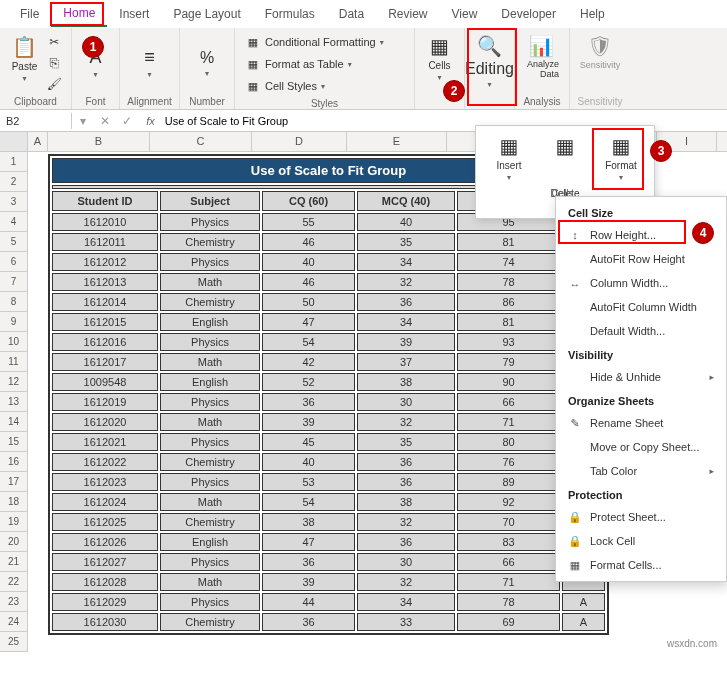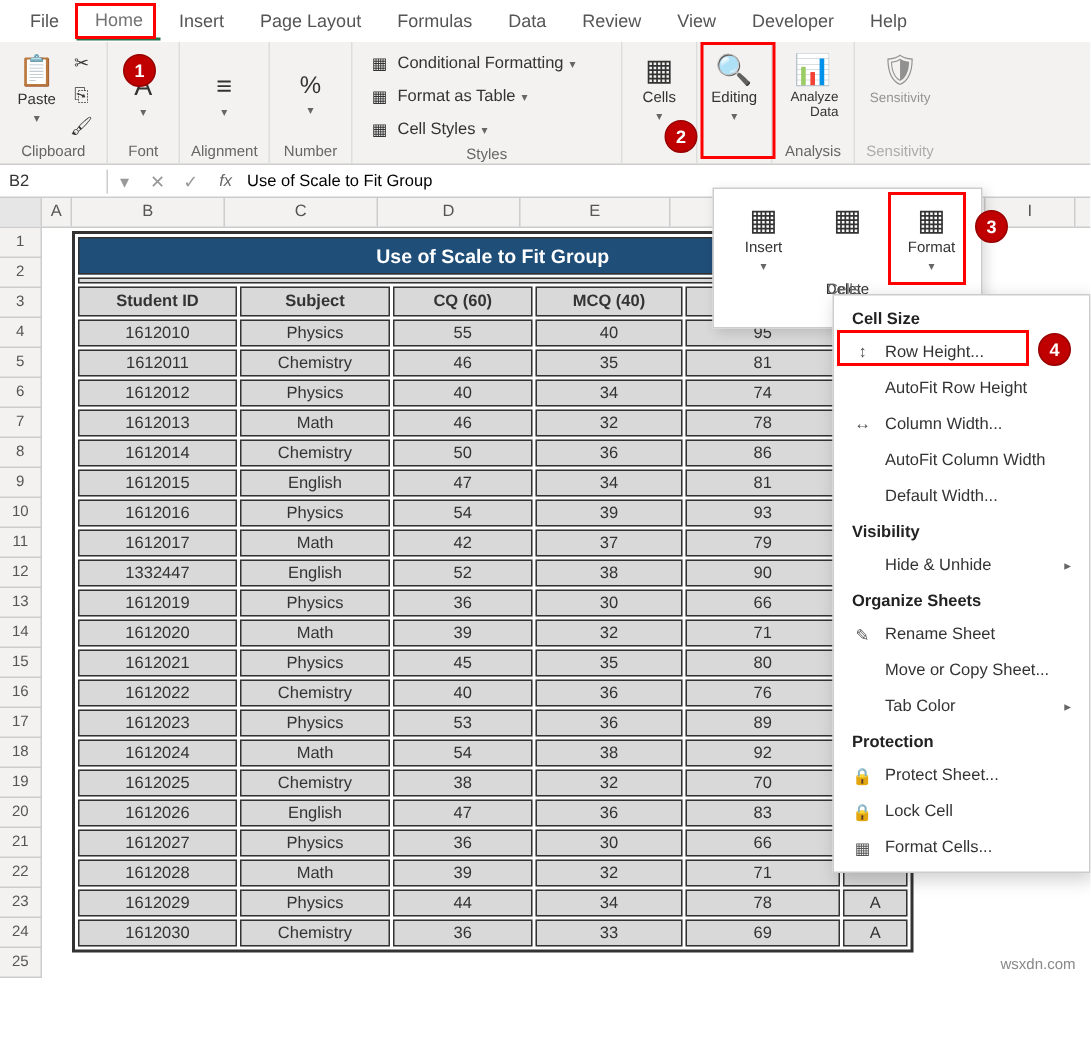--- a/index.html
+++ b/index.html
@@ -1,21 +1,21 @@
 <!DOCTYPE html>
 <html><head>
 <meta charset="utf-8">
 <style>
 * { box-sizing: border-box; margin: 0; padding: 0; font-family: "Segoe UI", Arial, sans-serif; }
 body { background: #fff; width: 727px; height: 699px; overflow: hidden; position: relative; font-size: 12px; color: #333; }
 
 
 .ribbon-tabs { display: flex; height: 28px; background: #fff; align-items: center; padding-left: 8px; }
 .ribbon-tab { padding: 5px 12px; cursor: pointer; color: #555; }
-.ribbon-tab.active { color: #737373; border-bottom: 2px solid #217346; font-weight: 500; }
+.ribbon-tab.active { color: #a21caf; border-bottom: 2px solid #217346; font-weight: 500; }
 .highlight-box { position: absolute; border: 2px solid red; pointer-events: none; z-index: 50; }
 
 
 .ribbon-body { background: #f3f2f1; height: 82px; display: flex; border-bottom: 1px solid #ccc; }
 .ribbon-group { border-right: 1px solid #ddd; display: flex; flex-direction: column; justify-content: space-between; padding: 4px 6px 2px; }
 .group-label { text-align: center; font-size: 10px; color: #666; margin-top: 2px; }
 .group-content { display: flex; flex-direction: column; align-items: center; justify-content: center; flex: 1; gap: 2px; }
 .big-btn { display: flex; flex-direction: column; align-items: center; gap: 2px; padding: 2px 4px; cursor: pointer; }
 .big-btn .icon-lg { width: 24px; height: 24px; display: flex; align-items: center; justify-content: center; font-size: 20px; }
 .small-btn { width: 18px; height: 18px; display: flex; align-items: center; justify-content: center; font-size: 12px; cursor: pointer; }
@@ -141,21 +141,21 @@
   <div class="ribbon-group" style="width:50px;">
     <div class="big-btn">
       <span class="icon-lg">▦</span>
       <span style="font-size:10px;">Cells</span>
       <span class="chevron">▾</span>
     </div>
   </div>
   <div class="ribbon-group" style="width:50px;">
     <div class="big-btn">
       <span class="icon-lg">🔍</span>
-      <span style="font-size:10px;">Editing</span>
+      <span style="font-size:16px;">Editing</span>
       <span class="chevron">▾</span>
     </div>
   </div>
   <div class="ribbon-group" style="width:55px;">
     <div class="big-btn">
       <span class="icon-lg">📊</span>
       <span style="font-size:9px;text-align:right;line-height:1.1;">Analyze Data</span>
     </div>
     <div class="group-label">Analysis</div>
   </div>
@@ -344,21 +344,21 @@
         </tr>
         <tr>
           <td class="w-b">1612017</td>
           <td class="w-c">Math</td>
           <td class="w-d">42</td>
           <td class="w-e">37</td>
           <td class="w-f">79</td>
           <td class="w-g"></td>
         </tr>
         <tr>
-          <td class="w-b">1332447</td>
+          <td class="w-b">1009548</td>
           <td class="w-c">English</td>
           <td class="w-d">52</td>
           <td class="w-e">38</td>
           <td class="w-f">90</td>
           <td class="w-g"></td>
         </tr>
         <tr>
           <td class="w-b">1612019</td>
           <td class="w-c">Physics</td>
           <td class="w-d">36</td>

